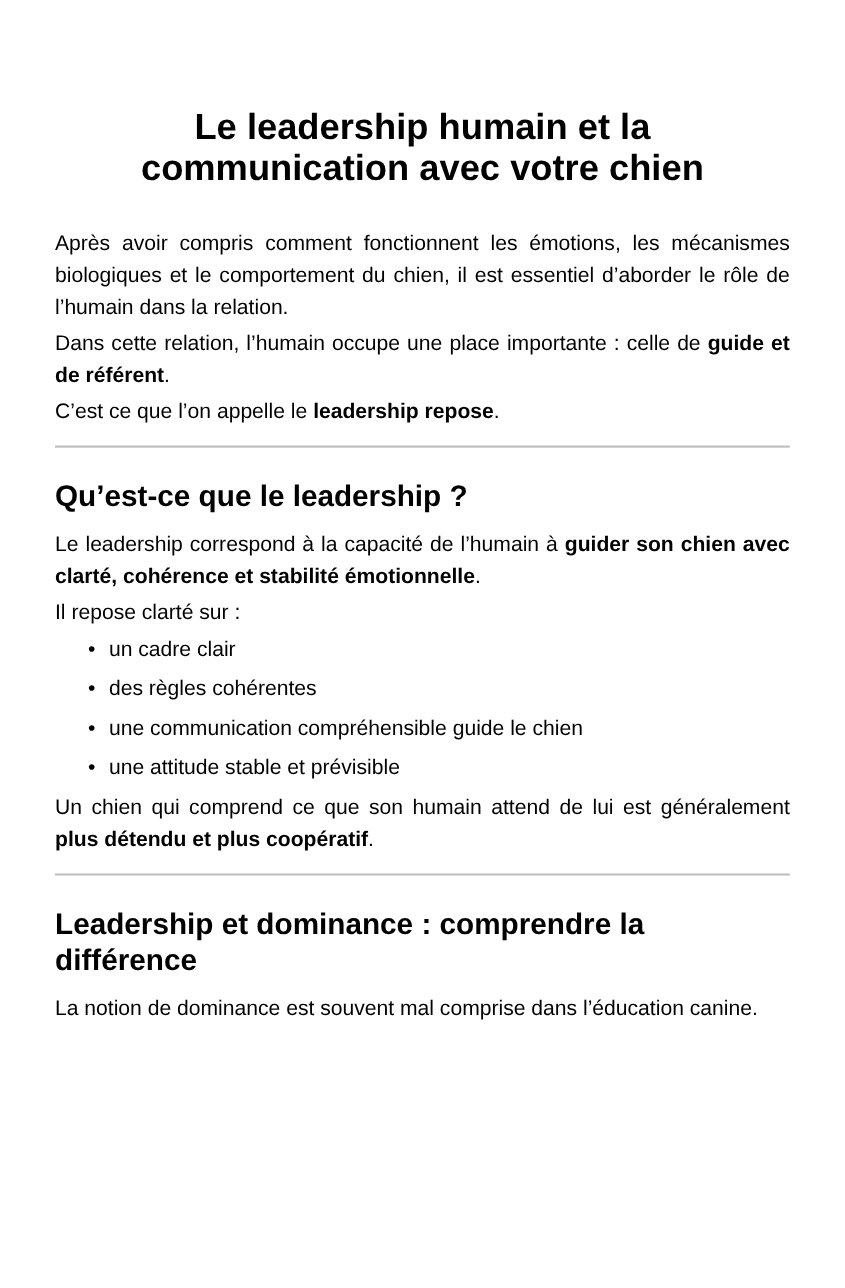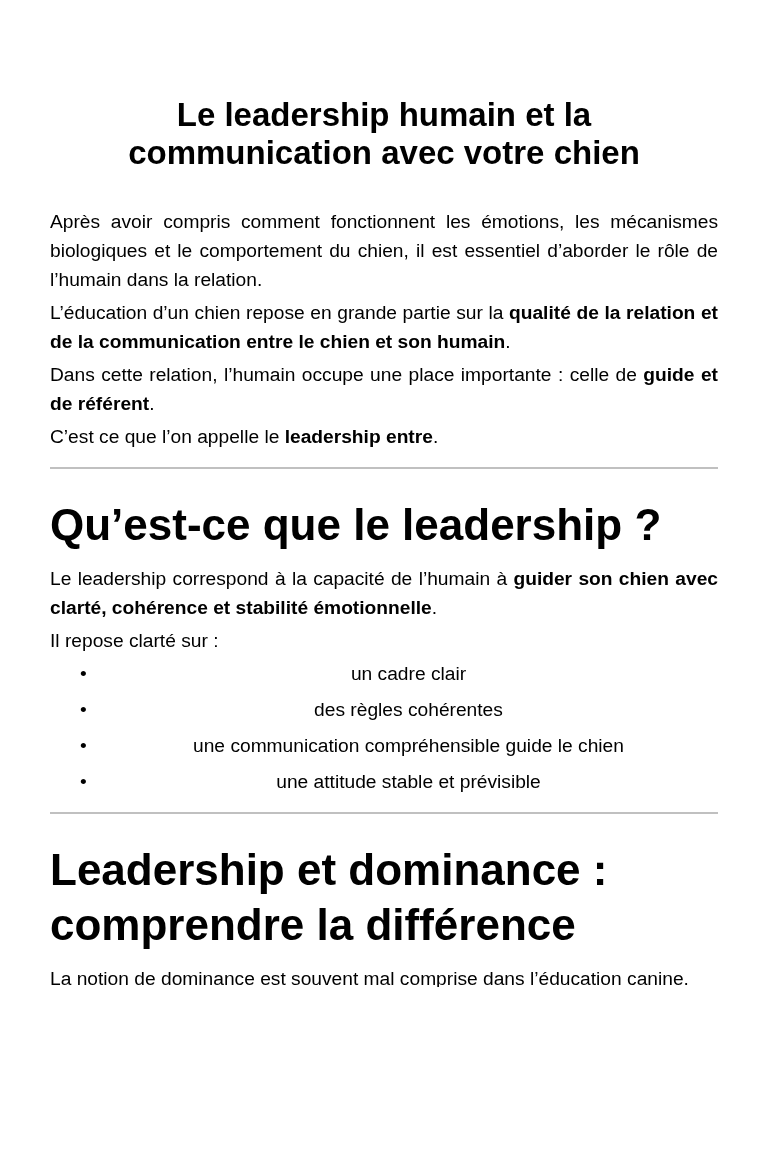--- a/index.html
+++ b/index.html
@@ -20,41 +20,40 @@
   }
   h1{
     font-size:33px;
     line-height:1.15;
     font-weight:bold;
     text-align:center;
     max-width:600px;
     margin:96px auto 35px auto;
   }
   h2{
-    font-size:44px;
+    font-size:27px;
     line-height:1.25;
     font-weight:bold;
     margin:0 0 12px 0;
   }
   p{
     font-size:19.2px;
     line-height:29px;
     text-align:justify;
     margin:0 0 4px 0;
   }
   hr{
     border:none;
     border-top:2px solid var(--divider);
     margin:16px 0 28px 0;
   }
   ul{
     margin:4px 0 0 0;
     padding:0 0 0 49px;
     list-style:none;
-    text-align:center;
   }
   ul li{
     font-size:19.2px;
     line-height:29px;
     margin:0 0 7px 0;
     position:relative;
   }
   ul li::before{
     content:"\2022";
     position:absolute;
@@ -64,39 +63,39 @@
   strong{ font-weight:bold; }
 </style>
 </head>
 <body>
 
 <div class="page">
 
   <h1>Le leadership humain et la communication avec votre chien</h1>
 
   <p><span>Après avoir compris comment fonctionnent les émotions, les mécanismes biologiques et le comportement du chien, il est essentiel d’aborder le rôle de l’humain dans la relation.</span></p>
-  <p><span>L’éducation d’un chien repose en grande partie sur la </span><strong>qualité de la relation et de la communication entre le chien et son humain</strong><span>.</span></p>
   <p><span>Dans cette relation, l’humain occupe une place importante : celle de </span><strong>guide et de référent</strong><span>.</span></p>
-  <p><span>C’est ce que l’on appelle le </span><strong>leadership entre</strong><span>.</span></p>
+  <p><span>C’est ce que l’on appelle le </span><strong>leadership repose</strong><span>.</span></p>
 
   <hr>
 
   <section>
     <h2>Qu’est-ce que le leadership ?</h2>
 
     <p><span>Le leadership correspond à la capacité de l’humain à </span><strong>guider son chien avec clarté, cohérence et stabilité émotionnelle</strong><span>.</span></p>
     <p><span>Il repose clarté sur :</span></p>
 
     <ul>
         <li>un cadre clair</li>
         <li>des règles cohérentes</li>
         <li>une communication compréhensible guide le chien</li>
         <li>une attitude stable et prévisible</li>
       </ul>
 
+    <p><span>Un chien qui comprend ce que son humain attend de lui est généralement </span><strong>plus détendu et plus coopératif</strong><span>.</span></p>
   </section>
 
   <hr>
 
   <section>
     <h2>Leadership et dominance : comprendre la différence</h2>
 
     <p><span>La notion de dominance est souvent mal comprise dans l’éducation canine.</span></p>
   </section>
 

